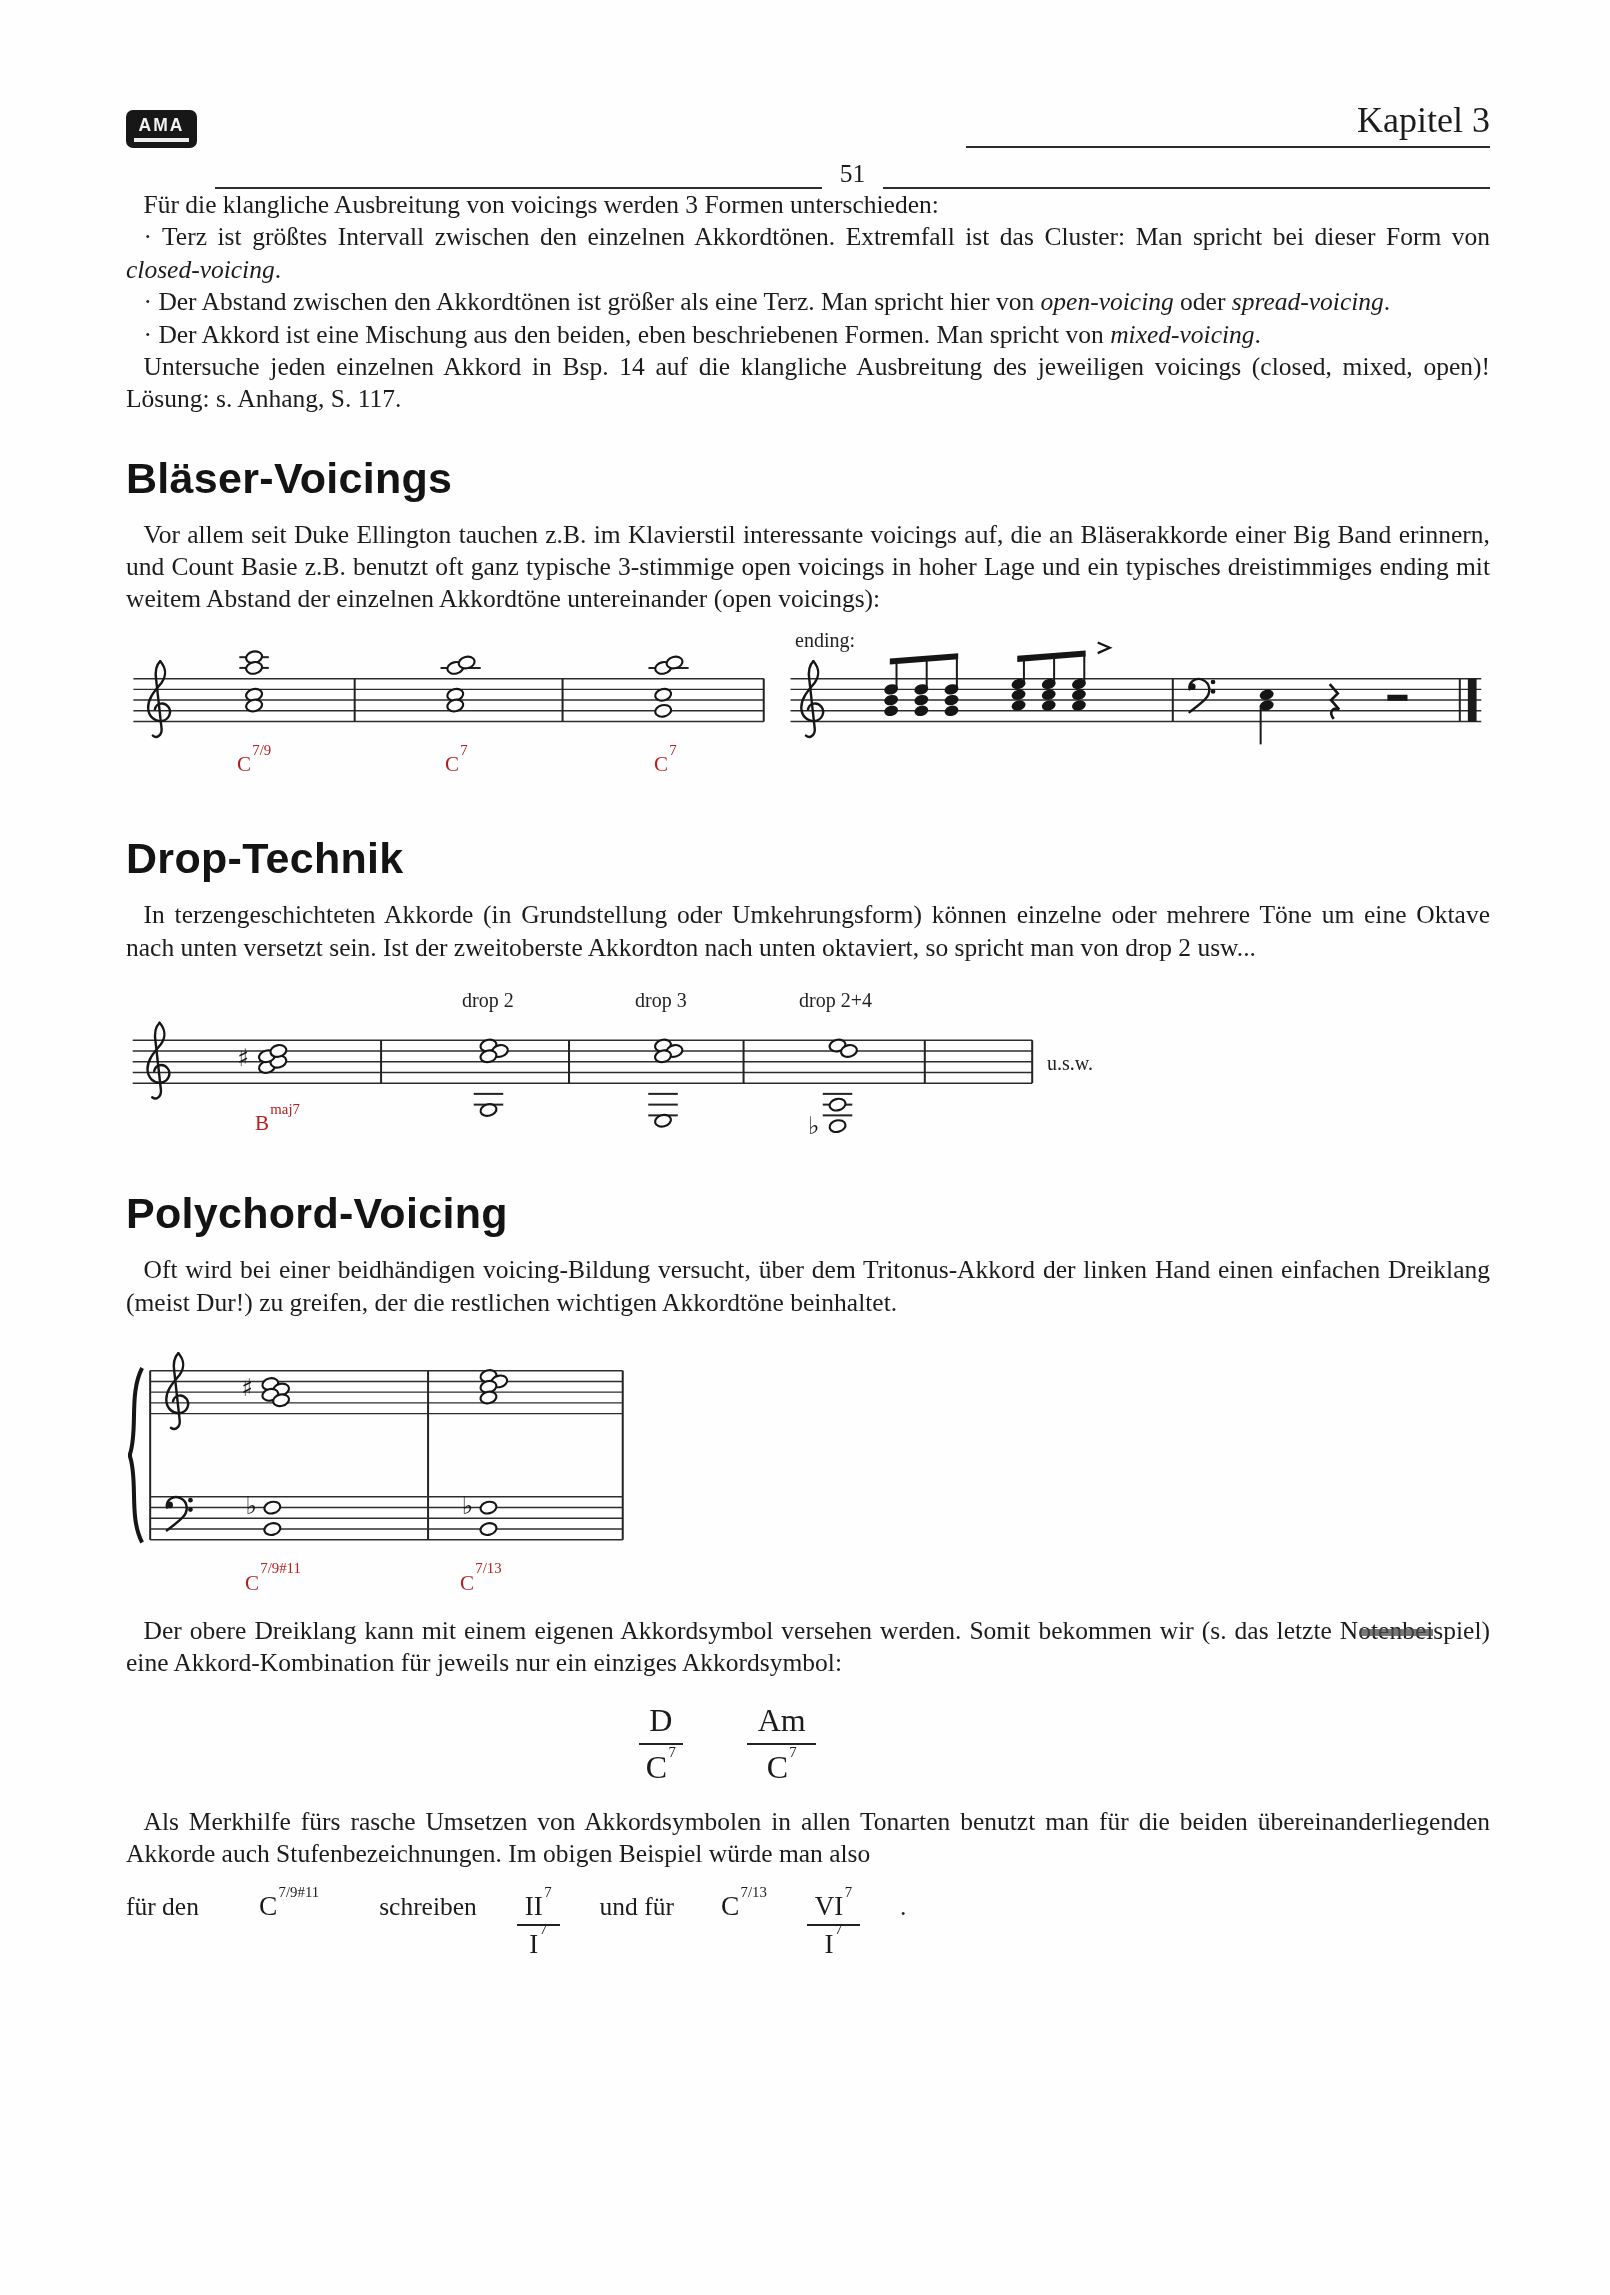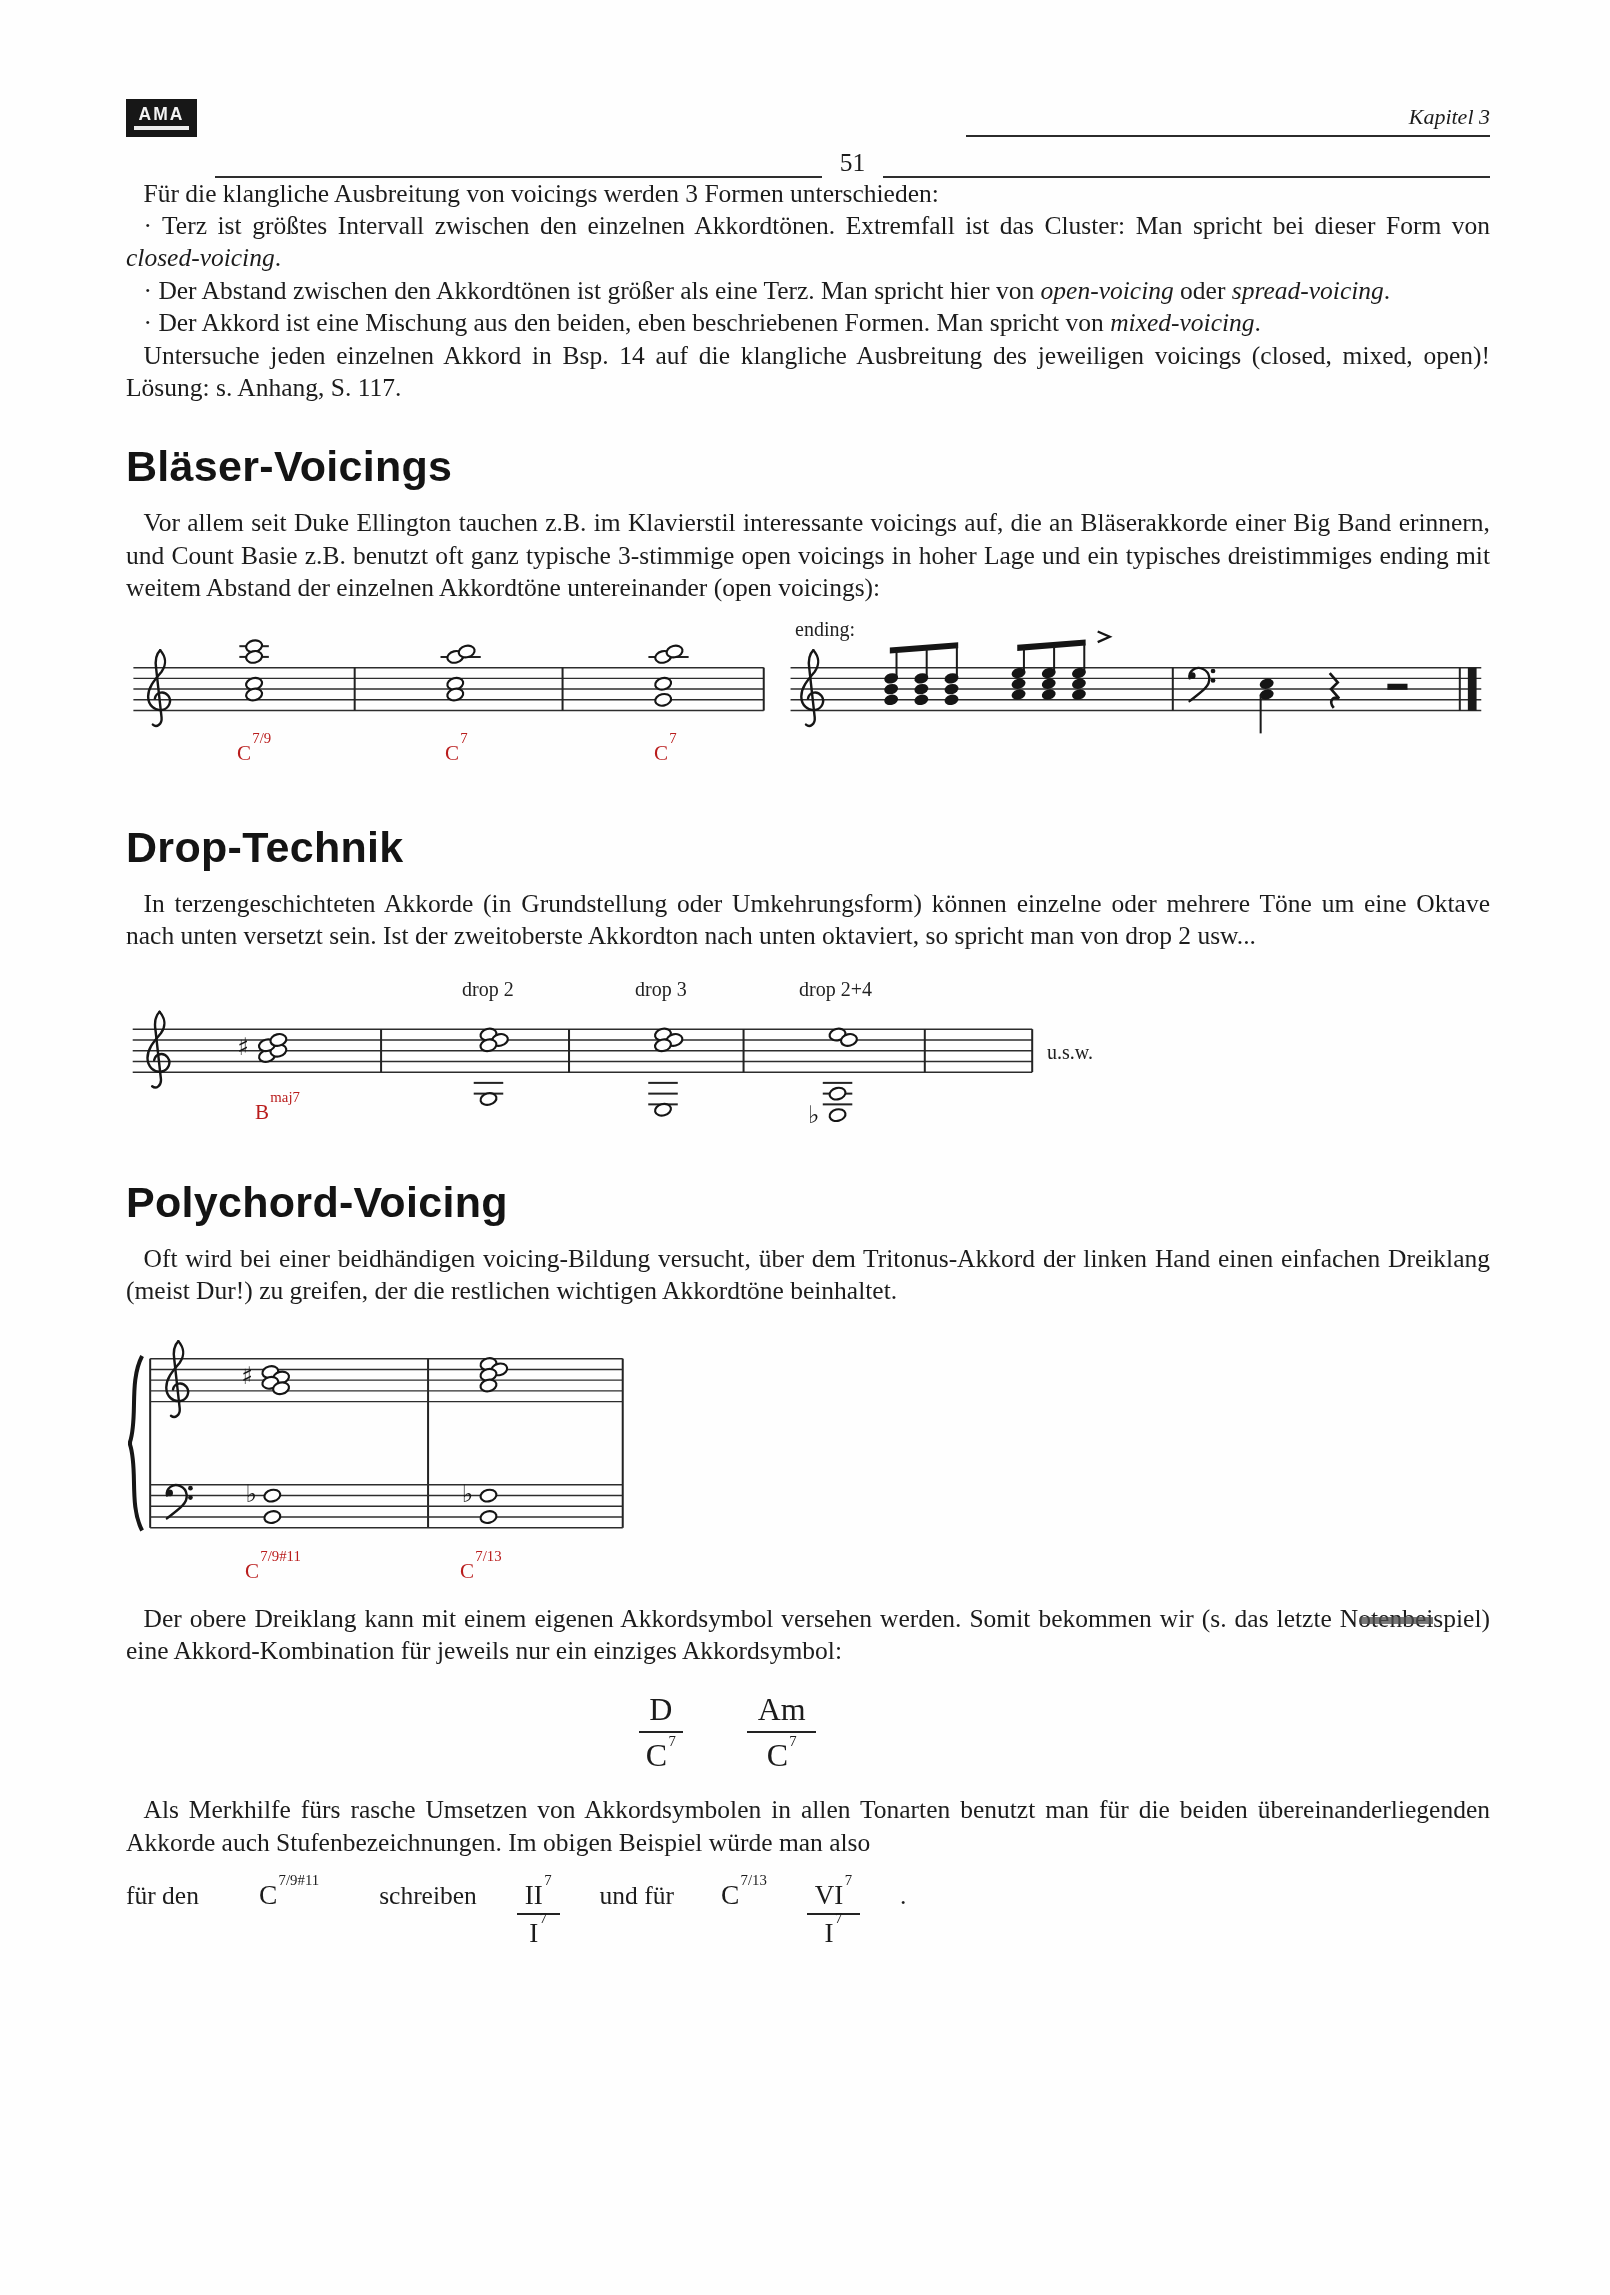--- a/index.html
+++ b/index.html
@@ -14,25 +14,26 @@
   }
   .page { position: absolute; inset: 0; background: #fefefe; }
   .content { position: absolute; left: 126px; top: 99px; width: 1364px; }
 
   
   .header { display: flex; justify-content: space-between; align-items: flex-end; }
   .logo {
     width: 71px; height: 38px; background: #171717; color: #f2f2f2;
     display: flex; flex-direction: column; align-items: center; justify-content: center;
     font-family: "Liberation Sans", sans-serif;
+    border-radius: 7px;
   }
   .logo-text { font-size: 17.5px; font-weight: bold; letter-spacing: 2px; line-height: 1; }
   .logo-bar { width: 78%; height: 4px; background: #ededed; margin-top: 3.4px; }
   .chapter-wrap { width: 524px; text-align: right; border-bottom: 2px solid #2b2b2b; padding-bottom: 5.4px; }
-  .chapter { font-style: italic; font-size: 22px; text-align: right; }
+  .chapter { font-size: 36px; text-align: right; }
   .pagenum-row { display: flex; align-items: flex-end; margin-top: 10.7px; }
   .rule { height: 2px; background: #2e2e2e; flex: 1; }
   .rule-left { margin-left: 89px; }
   .pagenum { font-size: 25.5px; padding: 0 17.5px; }
 
   
   p.body {
     font-size: 25.5px; line-height: 1.27; text-align: justify;
     margin: 0; text-indent: 17.5px;
   }

